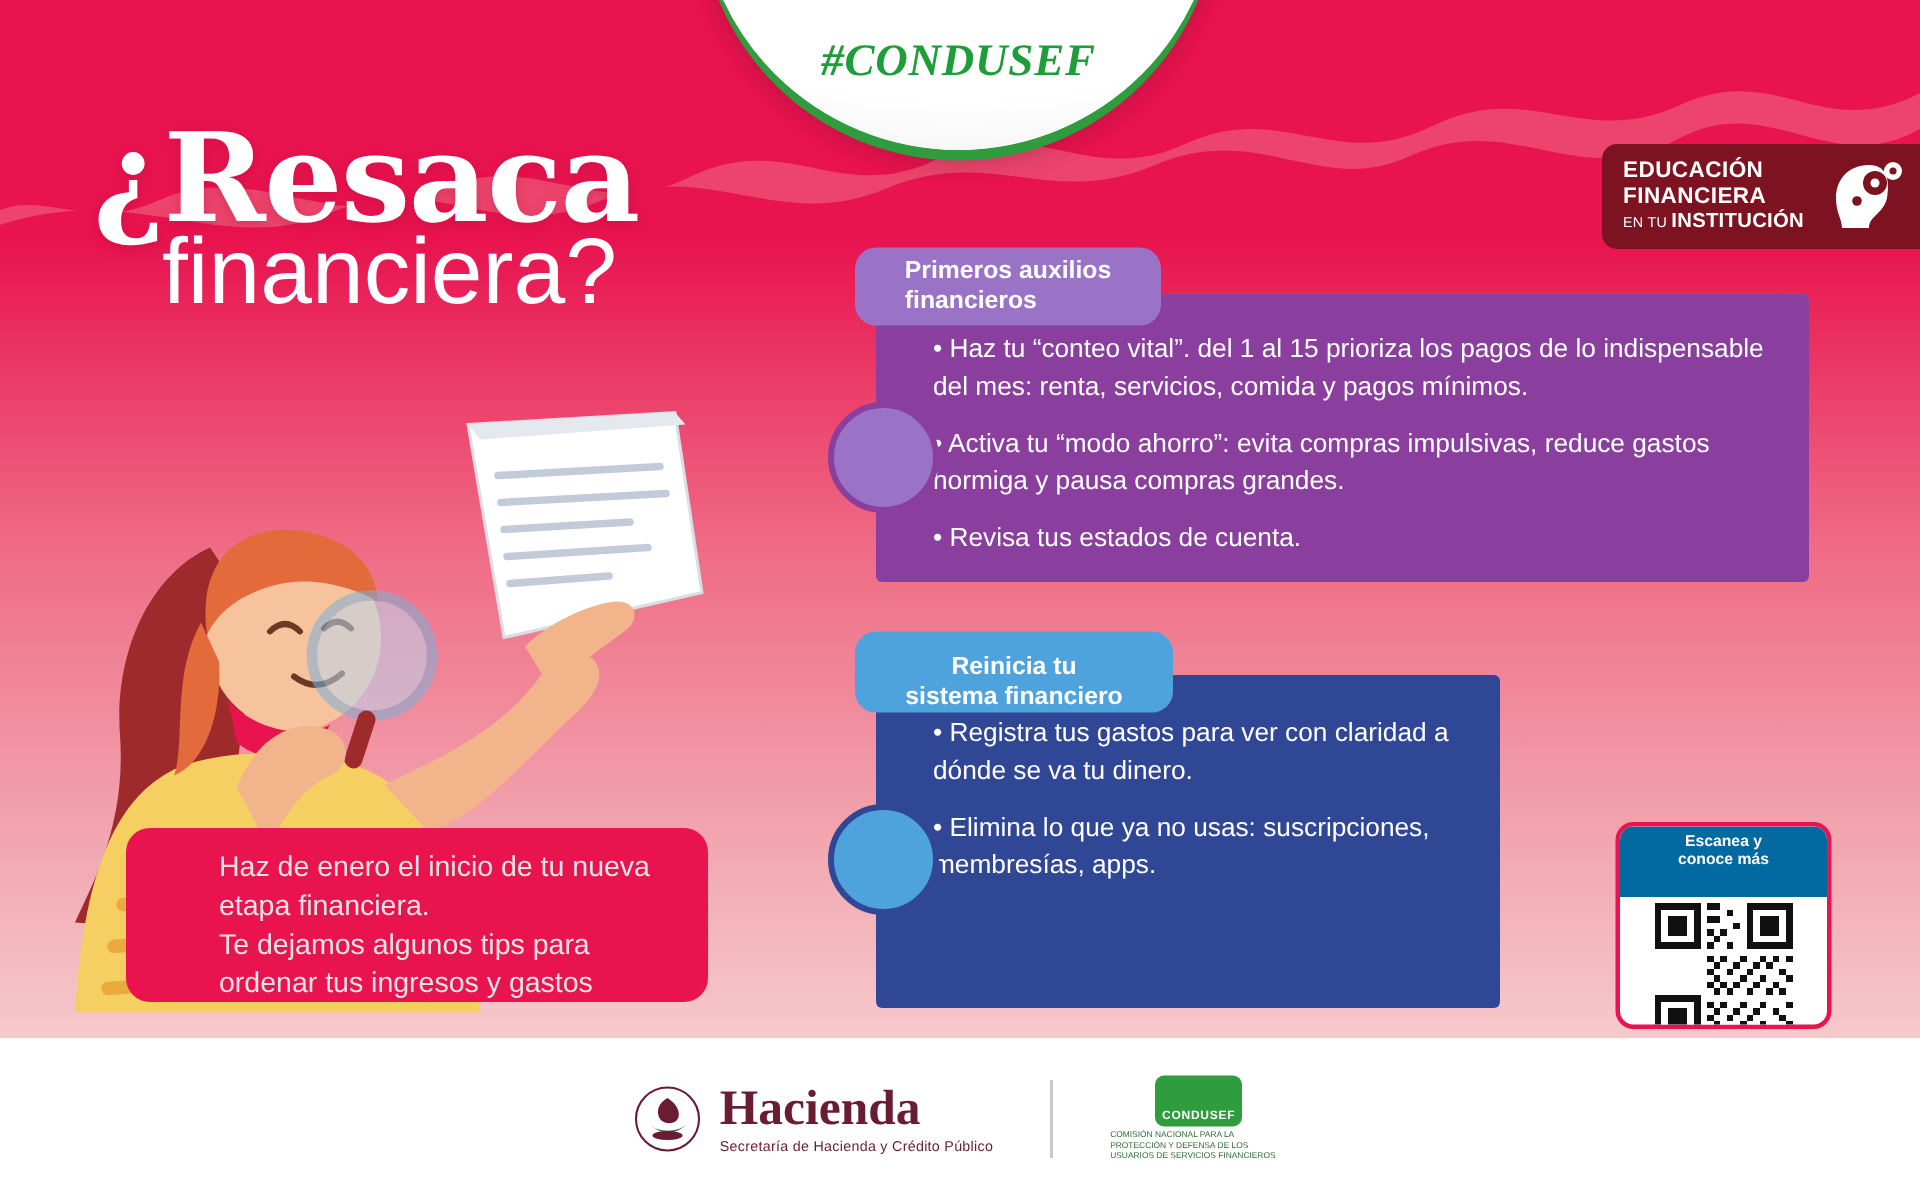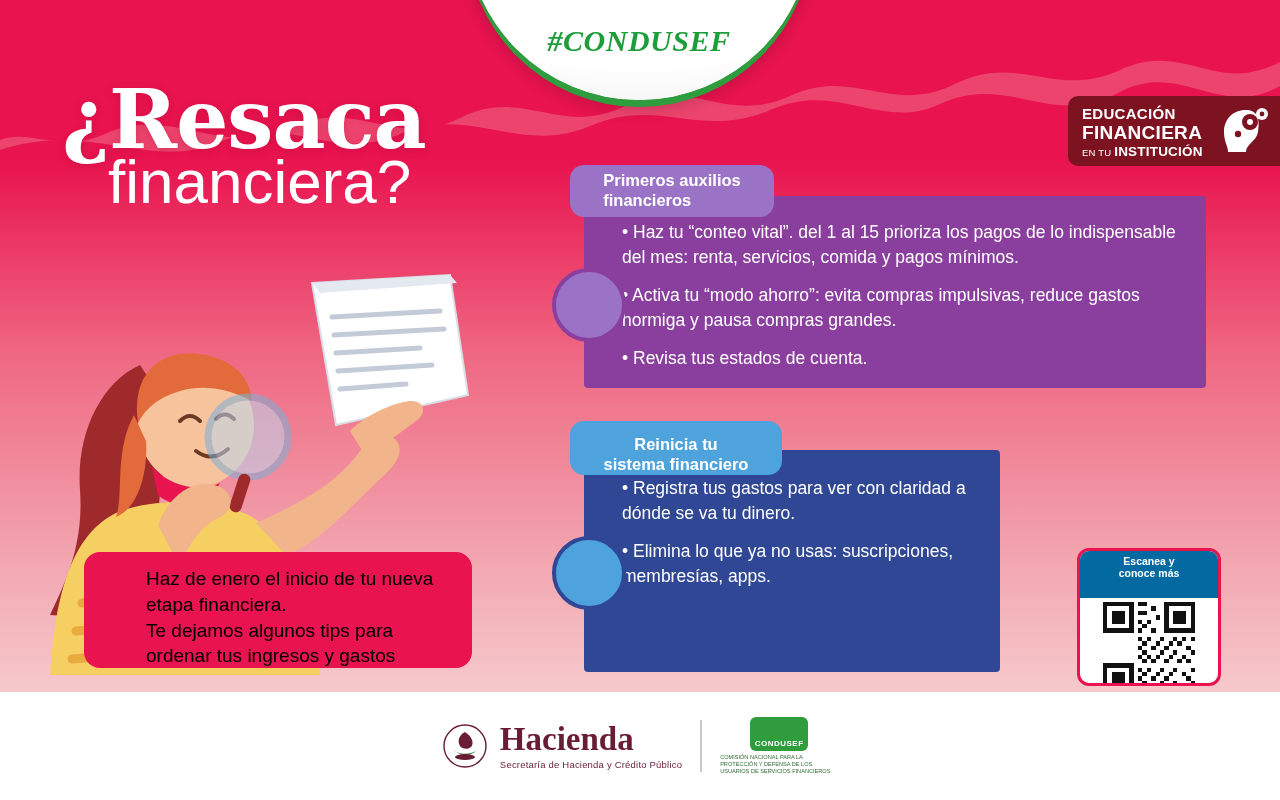--- a/index.html
+++ b/index.html
@@ -45,21 +45,21 @@
     margin-top:-6px;margin-left:46px;letter-spacing:0px;font-weight:300;
   }
 
   
   .illus{position:absolute;left:20px;top:255px;width:470px;height:420px;}
 
   
   .intro-box{
     position:absolute;left:84px;top:552px;width:388px;height:116px;
     background:#e8134f;border-radius:16px;
-    color:#000000;font-size:19px;line-height:1.36;
+    color:#e5e5e5;font-size:19px;line-height:1.36;
     padding:14px 18px 0 62px;box-sizing:border-box;
   }
 
   
   .panel1{
     position:absolute;left:584px;top:196px;width:622px;height:192px;
     background:#8a3f9e;border-radius:4px;
   }
   .panel1 .ptext{
     color:#fff;font-size:17.5px;line-height:1.4;padding:24px 22px 0 38px;
@@ -96,21 +96,21 @@
 
   .para{margin:0 0 14px 0;}
 
   
   .edu-badge{
     position:absolute;left:1068px;top:96px;width:212px;height:70px;
     background:#7d1220;border-radius:10px 0 0 10px;
     color:#fff;box-sizing:border-box;padding:9px 0 0 14px;
   }
   .edu-l1{font-size:15px;font-weight:bold;letter-spacing:.3px;}
-  .edu-l2{font-size:19px;font-weight:bold;letter-spacing:.3px;}
+  .edu-l2{font-size:15px;font-weight:bold;letter-spacing:.3px;}
   .edu-l3{font-size:9.5px;letter-spacing:.2px;}
   .edu-l3 b{font-size:13.5px;}
   .edu-head{position:absolute;right:6px;top:4px;width:62px;height:62px;}
 
   
   .cta{
     position:absolute;left:1020px;top:415px;width:256px;text-align:center;
     color:#5b1420;font-size:16.5px;line-height:1.28;
   }
   .cta .hl{color:#e8134f;font-weight:bold;}
@@ -126,21 +126,21 @@
     text-align:center;line-height:1.15;padding:4px 2px 19px;
   }
   .qr-img{margin:4px auto 0;display:block;}
 
   
   .footer{
     position:absolute;left:0;bottom:0;width:1280px;height:108px;background:#fff;
   }
   .footer-inner{
     position:absolute;left:0;right:0;top:14px;height:80px;
-    display:flex;align-items:center;justify-content:center;gap:18px;
+    display:flex;align-items:center;justify-content:center;gap:38px;
   }
   .hac-wrap{display:flex;align-items:center;gap:12px;}
   .hac-text .h1{
     font-family:"Liberation Serif",serif;font-size:33px;color:#691c32;font-weight:bold;line-height:1;
   }
   .hac-text .h2{font-size:9.5px;color:#691c32;letter-spacing:.2px;margin-top:3px;}
   .divider{width:2px;height:52px;background:#c9c9c9;}
   .cond-wrap{text-align:left;}
   .cond-logo{
     width:58px;height:34px;background:#2f9c3d;border-radius:6px;margin:0 auto;

